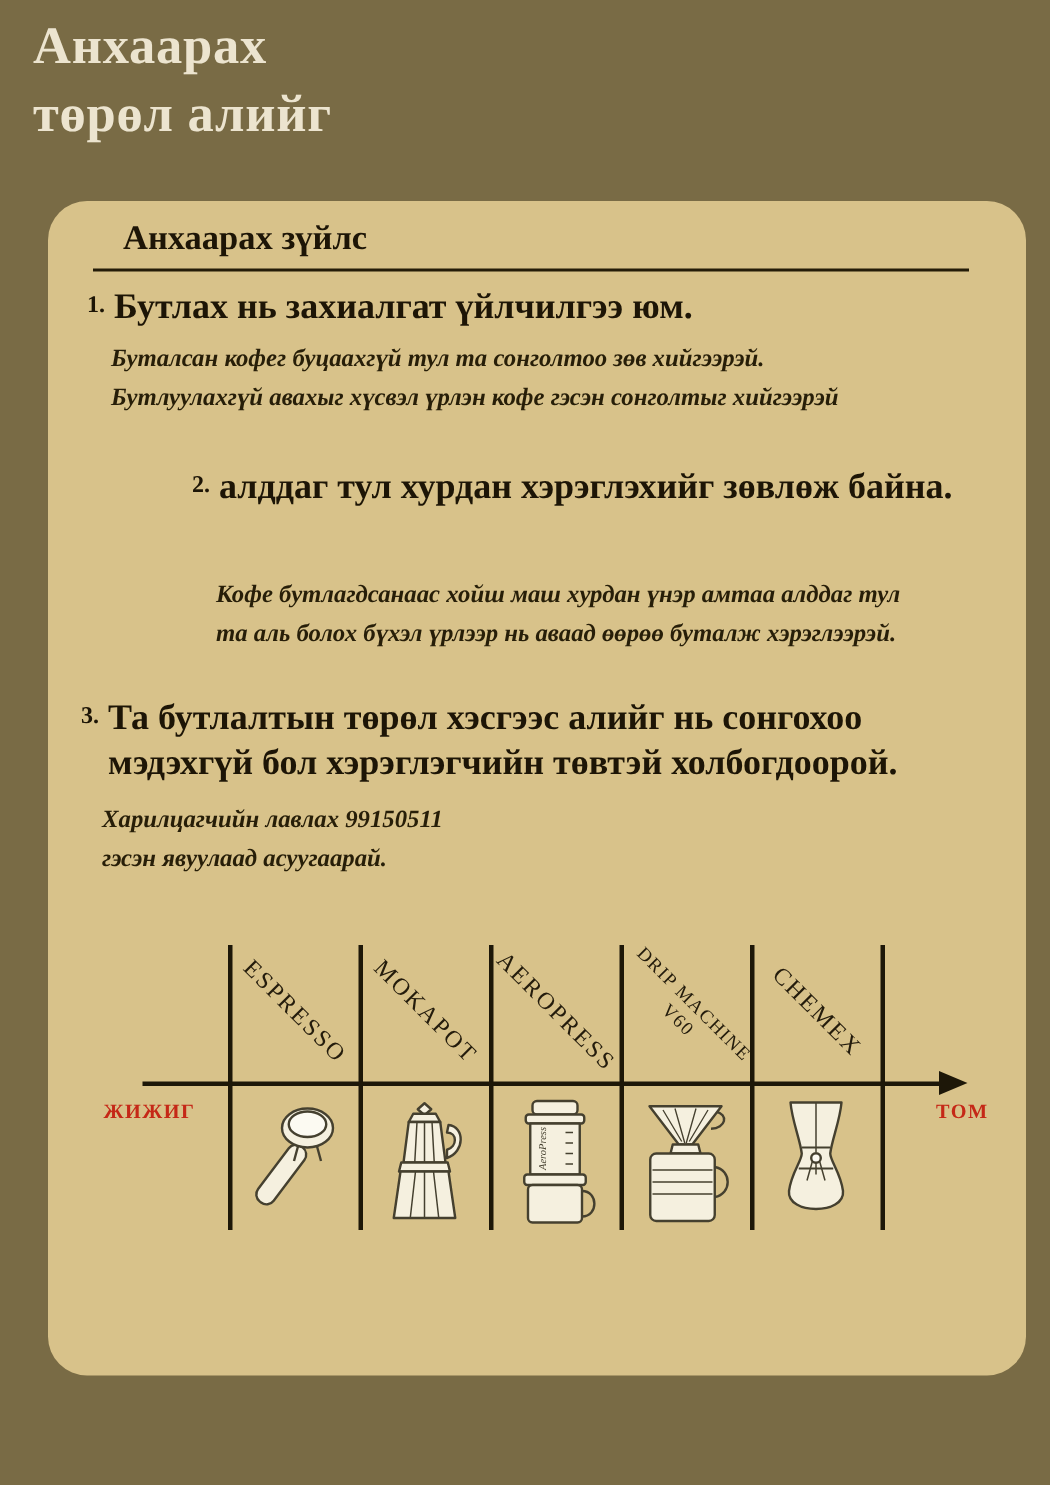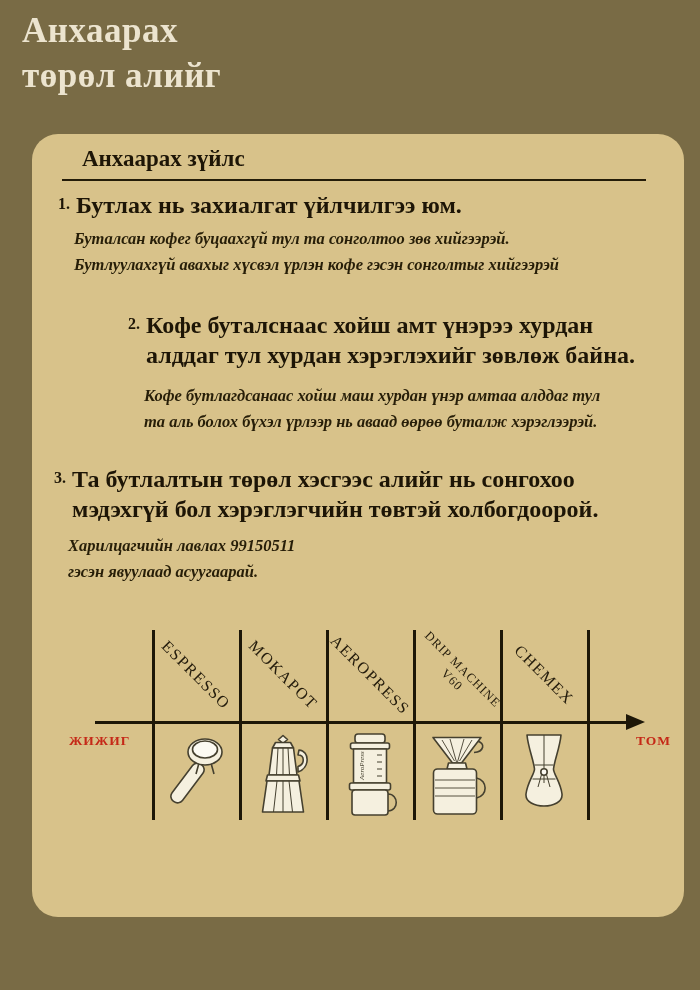--- a/index.html
+++ b/index.html
@@ -79,21 +79,21 @@
     border-left: 19px solid #1d1708;
     border-top: 8.5px solid transparent;
     border-bottom: 8.5px solid transparent;
   }
   .axis-cap {
     position: absolute; top: 103px;
     font-size: 13.5px; font-weight: bold; color: #c52817;
     letter-spacing: 1px;
   }
   .cap-left { left: 37px; }
-  .cap-right { left: 592px; margin-left: 12px; }
+  .cap-right { left: 592px; }
   .diag-label {
     position: absolute; width: 130px; text-align: center;
     transform: rotate(45deg);
     font-size: 16px; color: #241c0c; letter-spacing: 1.5px;
     line-height: 18px;
   }
   .diag-label.two-line { font-size: 12.5px; line-height: 15px; letter-spacing: 1px; }
   .dl0 { left: 99px;  top: 36px; }
   .dl1 { left: 186px; top: 36px; }
   .dl2 { left: 273px; top: 36px; }
@@ -122,21 +122,20 @@
     </div>
   </div>
   <div class="body-text b1">
     <div>Буталсан кофег буцаахгүй тул та сонголтоо зөв хийгээрэй.</div>
     <div>Бутлуулахгүй авахыг хүсвэл үрлэн кофе гэсэн сонголтыг хийгээрэй</div>
   </div>
 
   <div class="section s2">
     <span class="num">2.</span>
     <div class="heading-lines">
-      <div>Кофе буталснаас хойш амт үнэрээ хурдан</div>
       <div>алддаг тул хурдан хэрэглэхийг зөвлөж байна.</div>
     </div>
   </div>
   <div class="body-text b2">
     <div>Кофе бутлагдсанаас хойш маш хурдан үнэр амтаа алддаг тул</div>
     <div>та аль болох бүхэл үрлээр нь аваад өөрөө буталж хэрэглээрэй.</div>
   </div>
 
   <div class="section s3">
     <span class="num">3.</span>

